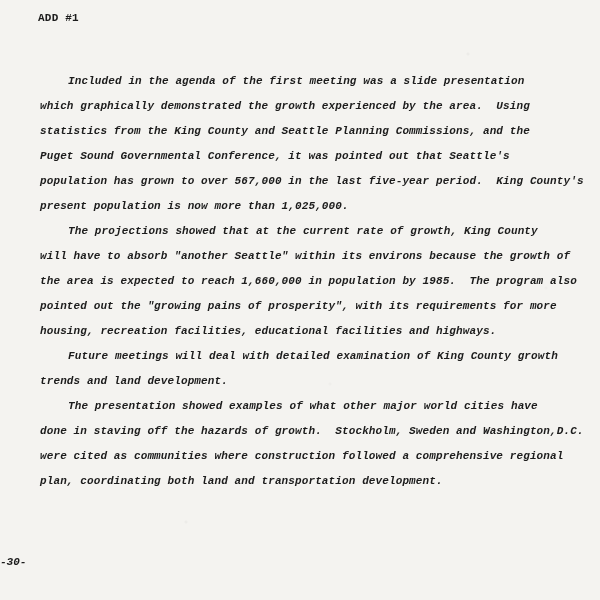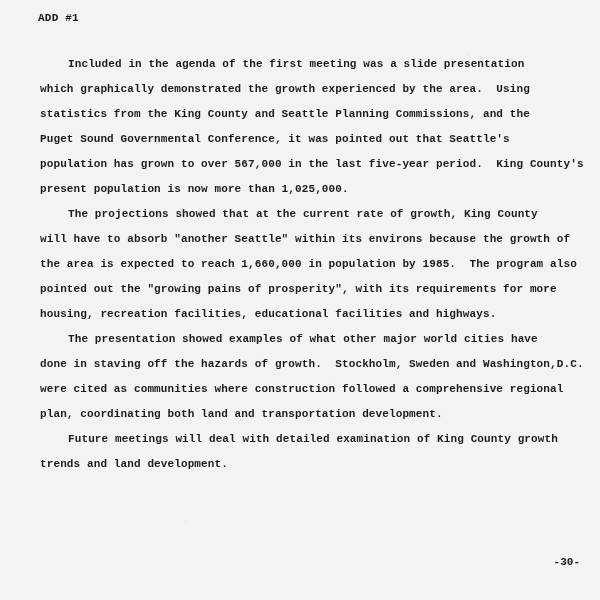--- a/index.html
+++ b/index.html
@@ -32,62 +32,64 @@
     left: 38px;
     top: 12px;
     font-size: 11px;
     font-weight: bold;
     letter-spacing: 0.02em;
     white-space: pre;
   }
   .doc-body {
     position: absolute;
     left: 40px;
-    top: 52px;
+    top: 69px;
     width: 548px;
+    font-style: italic;
   }
   .para {
     font-size: 11px;
     font-weight: bold;
     line-height: 25px;
     white-space: pre;
     text-indent: 28px;
     letter-spacing: 0.01em;
   }
   .page-number {
     position: absolute;
     left: 0;
     top: 556px;
     width: 580px;
-    text-align: right;
+    text-align: left;
     font-size: 11px;
     font-weight: bold;
     white-space: pre;
+    font-style: italic;
   }
 </style>
 </head>
 <body>
 
 <div class="page">
   <div class="doc-header">ADD #1</div>
 
   <div class="doc-body">
     <div class="para">Included in the agenda of the first meeting was a slide presentation
 which graphically demonstrated the growth experienced by the area.  Using
 statistics from the King County and Seattle Planning Commissions, and the
 Puget Sound Governmental Conference, it was pointed out that Seattle's
 population has grown to over 567,000 in the last five-year period.  King County's
 present population is now more than 1,025,000.</div>
     <div class="para">The projections showed that at the current rate of growth, King County
 will have to absorb "another Seattle" within its environs because the growth of
 the area is expected to reach 1,660,000 in population by 1985.  The program also
 pointed out the "growing pains of prosperity", with its requirements for more
 housing, recreation facilities, educational facilities and highways.</div>
+    <div class="para">Future meetings will deal with detailed examination of King County growth
+trends and land development.</div>
     <div class="para">The presentation showed examples of what other major world cities have
 done in staving off the hazards of growth.  Stockholm, Sweden and Washington,D.C.
 were cited as communities where construction followed a comprehensive regional
 plan, coordinating both land and transportation development.</div>
-    <div class="para">Future meetings will deal with detailed examination of King County growth
-trends and land development.</div>
   </div>
 
   <div class="page-number">-30-</div>
 </div>
 
 </body></html>

